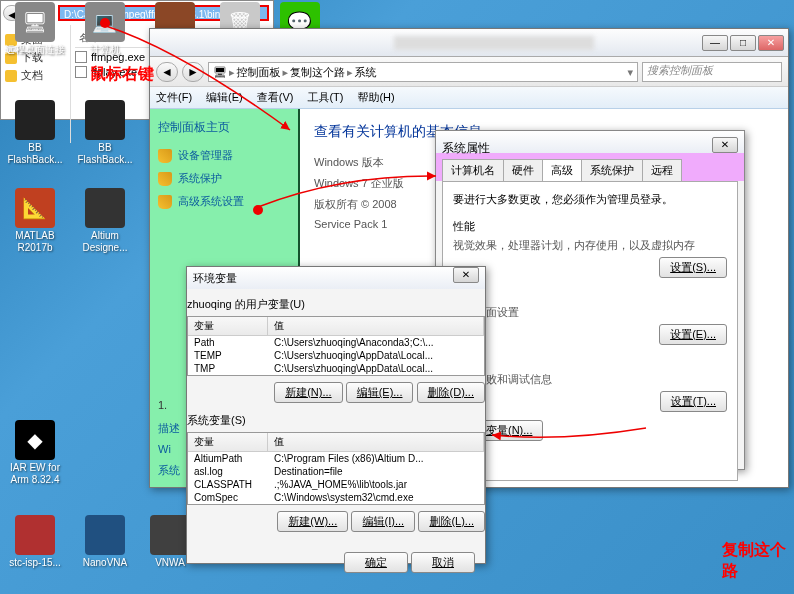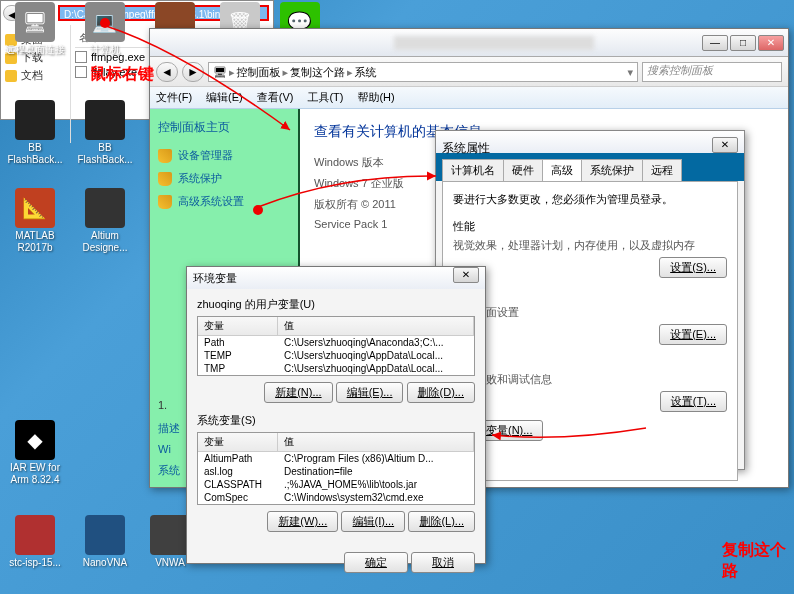--- a/index.html
+++ b/index.html
@@ -36,36 +36,36 @@
 #cp-window .sidebar .link { display: flex; align-items: center; gap: 6px; margin: 8px 0; color: #0a5a9e; cursor: pointer; }
 .shield { width: 14px; height: 14px; background: linear-gradient(45deg,#f5c030,#d89818); border-radius: 2px 2px 5px 5px; display:inline-block; }
 #cp-window .main { flex: 1; padding: 10px 14px; }
 #cp-window .main h2 { color: #003399; font-size: 14px; font-weight: normal; margin: 4px 0 14px; }
 #cp-window .main .row { display: flex; margin: 6px 0; font-size: 11px; }
 #cp-window .main .row .k { width: 110px; color: #555; }
 
 
 #sysprops { top: 130px; left: 435px; width: 310px; height: 340px; background: #f4f4f4; border: 1px solid #888; }
 #sysprops .dlgtitle { height: 22px; background: linear-gradient(#fff,#eaeef5); padding: 6px 6px; line-height: 22px; font-size: 12px; display: flex; }
-#sysprops .tabs { display: flex; padding: 6px 6px 0; gap: 0; font-size: 11px; background:#0369a1; }
+#sysprops .tabs { display: flex; padding: 6px 6px 0; gap: 0; font-size: 11px; background:#f0abfc; }
 .tab { padding: 3px 8px; border: 1px solid #aaa; border-bottom: none; background: #f0f0f0; margin-right: -1px; }
 .tab.active { background: #fff; position: relative; z-index: 2; }
 #sysprops .tabbody { margin: 0 6px 6px; border: 1px solid #aaa; background: #fff; padding: 10px; height: 300px; font-size: 11px; }
 #sysprops .hint { margin-bottom: 12px; }
 .section { margin-bottom: 8px; }
 .section .title { margin-bottom: 4px; }
 .section .desc { color: #555; margin: 2px 0 4px; }
 .section .btnrow { text-align: right; }
 .btn { display: inline-block; min-width: 64px; padding: 2px 10px; border: 1px solid #888; background: linear-gradient(#fdfdfd,#e2e2e2); border-radius: 3px; font-size: 11px; text-align: center; cursor: pointer; text-decoration: underline; }
 .dlg-buttons { text-align: right; padding: 6px 10px; }
 
 
 #envvars { top: 266px; left: 186px; width: 300px; height: 298px; background: #f4f4f4; }
 #envvars .dlgtitle { height: 22px; background: linear-gradient(#fff,#eaeef5); padding: 0 6px; line-height: 22px; display: flex; }
-#envvars .content { padding: 8px 10px; font-size: 11px; }
+#envvars .content { padding: 8px 0; font-size: 11px; }
 .varlist { width: 100%; border: 1px solid #999; background: #fff; font-size: 10px; }
 .varlist .hrow { display: flex; background: linear-gradient(#f8f8f8,#eaeaea); border-bottom: 1px solid #ccc; }
 .varlist .hrow div { padding: 2px 6px; border-right: 1px solid #ccc; font-weight: normal; }
 .varlist .drow { display: flex; }
 .varlist .drow div { padding: 1px 6px; white-space: nowrap; overflow: hidden; }
 .c1 { width: 80px; } .c2 { flex: 1; }
 
 
 #explorer { top: 474px; left: 520px; width: 274px; height: 120px; background: #fff; border: 1px solid #888; font-size: 11px; }
 #explorer .body { display: flex; height: 100%; }
@@ -192,21 +192,21 @@
       </div>
       <div class="main">
         <h2>查看有关计算机的基本信息</h2>
         <div class="row">
             <div class="k">Windows 版本</div>
           </div>
         <div class="row">
             <div class="k">Windows 7 企业版</div>
           </div>
         <div class="row">
-            <div class="k">版权所有 © 2011</div>
+            <div class="k">版权所有 © 2008</div>
           </div>
         <div class="row">
             <div class="k">Service Pack 1</div>
           </div>
       </div>
     </div>
 
     <div style="position:absolute;left:8px;top:370px;font-size:11px;color:#333">1.</div>
     <div style="position:absolute;left:8px;top:392px;font-size:11px;color:#0a5a9e">描述</div>
     <div style="position:absolute;left:8px;top:414px;font-size:11px;color:#0a5a9e">Wi</div>

